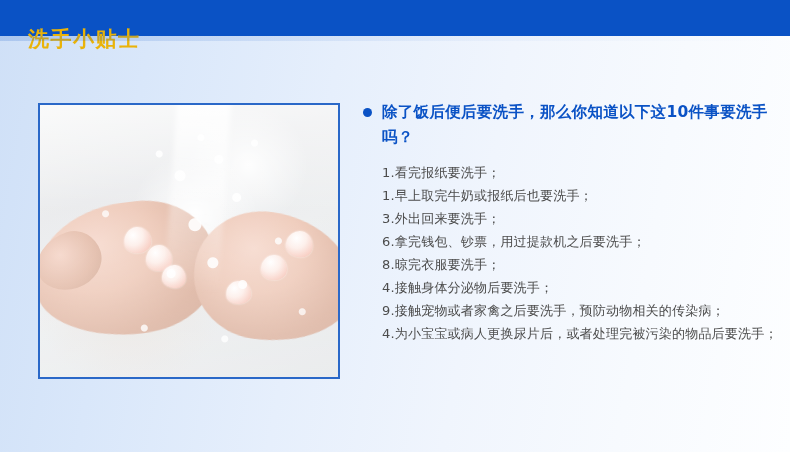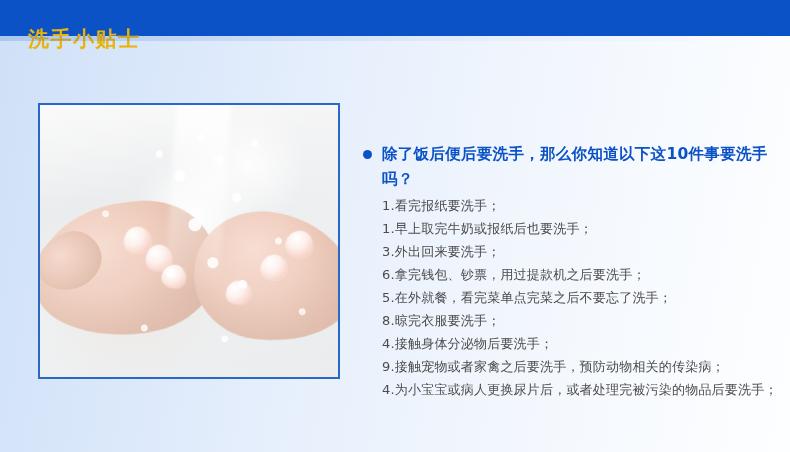--- a/index.html
+++ b/index.html
@@ -120,24 +120,23 @@
     position:absolute; left:3px; top:8px;
     width:9px; height:9px; border-radius:50%;
     background:#0a52c5;
   }
   .heading {
     color:#0a52c5;
     font-size:15.5px;
     font-weight:bold;
     line-height:25px;
     letter-spacing:.3px;
-    margin-top:42px;
   }
 
-  .list { margin-top:2px; padding-left:22px; }
+  .list { margin-top:11px; padding-left:22px; }
   .list-item {
     color:#4c4c4c;
     font-size:13px;
     line-height:23px;
     letter-spacing:.2px;
     white-space:nowrap;
   }
   .list-item.wrap { white-space:normal; width:400px; }
 </style>
 </head>
@@ -169,20 +168,19 @@
   <div class="heading-row">
     <span class="bullet"></span>
     <div class="heading">除了饭后便后要洗手，那么你知道以下这10件事要洗手吗？</div>
   </div>
 
   <div class="list">
     <div class="list-item">1.看完报纸要洗手；</div>
     <div class="list-item">1.早上取完牛奶或报纸后也要洗手；</div>
     <div class="list-item">3.外出回来要洗手；</div>
     <div class="list-item">6.拿完钱包、钞票，用过提款机之后要洗手；</div>
-    <div class="list-item">5.在外就餐，看完菜单点完菜之后不要忘了洗手；</div>
     <div class="list-item">8.晾完衣服要洗手；</div>
     <div class="list-item">4.接触身体分泌物后要洗手；</div>
     <div class="list-item">9.接触宠物或者家禽之后要洗手，预防动物相关的传染病；</div>
     <div class="list-item wrap">4.为小宝宝或病人更换尿片后，或者处理完被污染的物品后要洗手；</div>
   </div>
 
 </div>
 
 </body></html>

